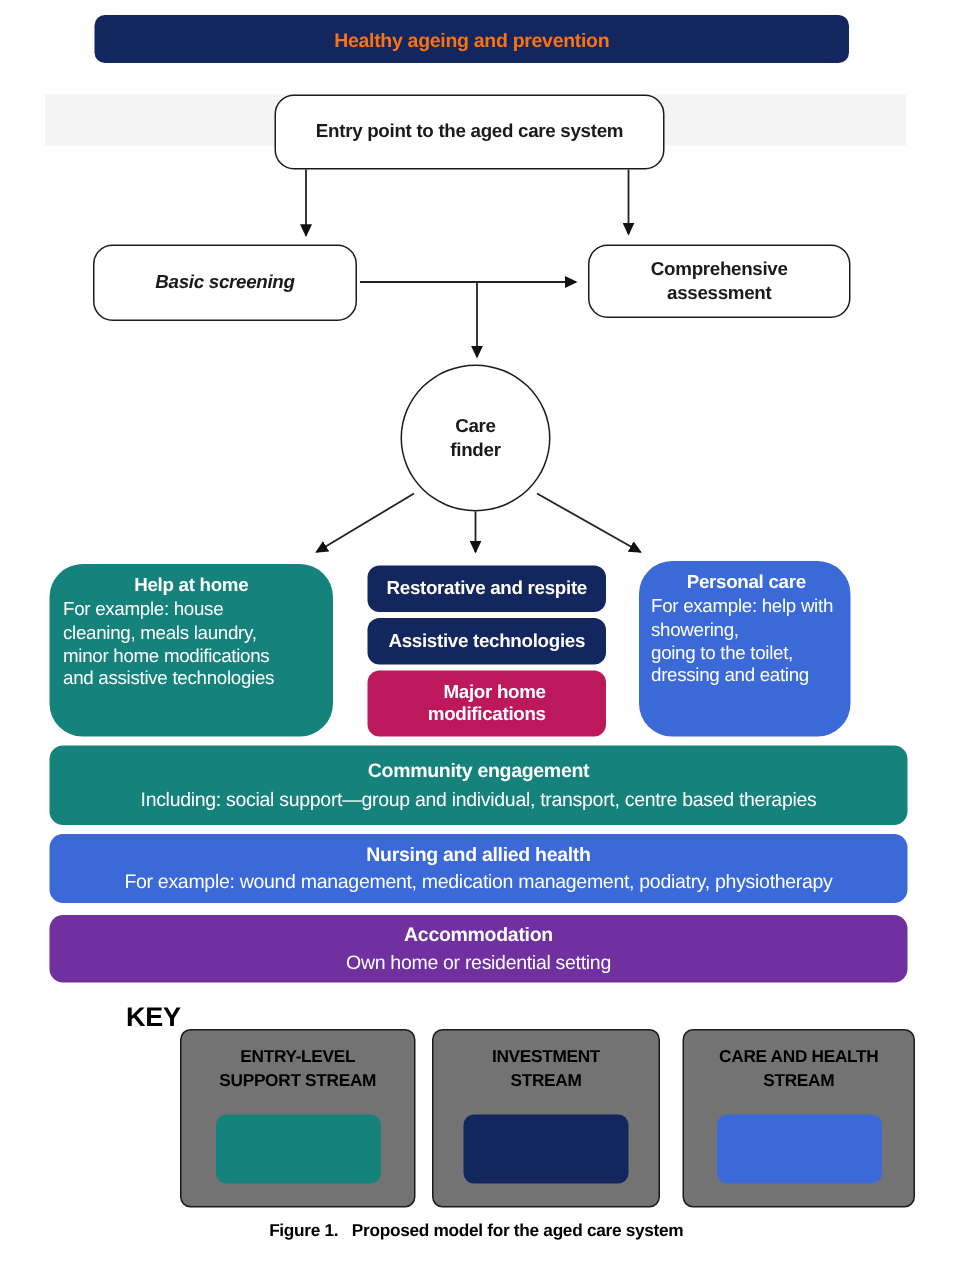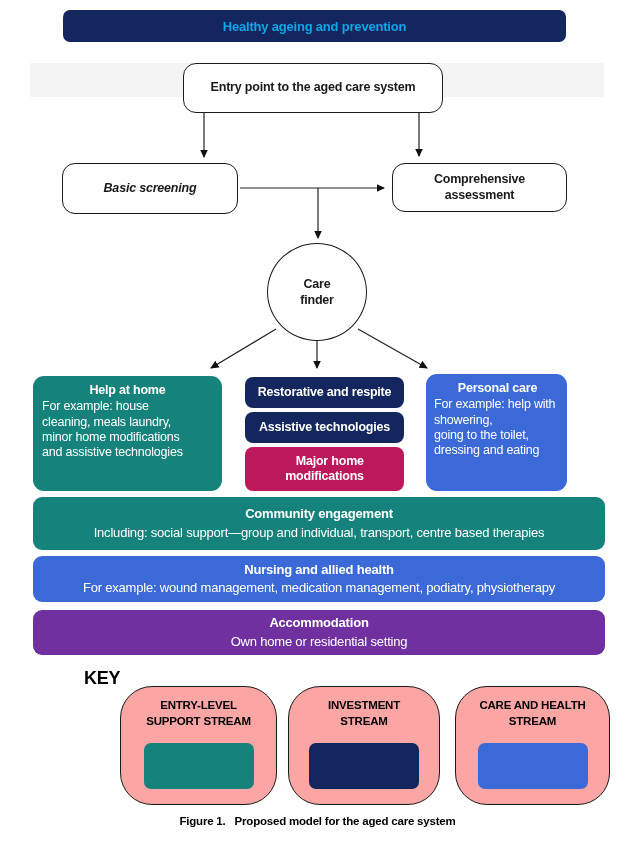--- a/index.html
+++ b/index.html
@@ -4,50 +4,50 @@
 <style>
   html,body{margin:0;padding:0;background:#ffffff;}
   .page{
     position:relative;width:635px;height:841px;background:#ffffff;overflow:hidden;
     font-family:"Liberation Sans", sans-serif;color:#1a1a1a;letter-spacing:-0.2px;
   }
   .abs{position:absolute;box-sizing:border-box;}
   .pre{white-space:pre-line;}
   .grayband{background:#f4f4f4;}
   .navy-bar{
-    border-radius:7px;color:#0ea5e9;font-weight:bold;font-size:13px;
+    border-radius:7px;color:#f97316;font-weight:bold;font-size:13px;
     display:flex;align-items:center;justify-content:center;text-align:center;
   }
   .white-box{
     background:#ffffff;border:1.6px solid #1b1b1b;border-radius:13px;
     display:flex;align-items:center;justify-content:center;text-align:center;
     font-weight:bold;font-size:12.5px;line-height:1.25;
   }
   .circle{
     background:#ffffff;border:1.6px solid #1b1b1b;border-radius:50%;
     display:flex;align-items:center;justify-content:center;text-align:center;
     font-weight:bold;font-size:12.5px;line-height:1.3;
   }
   .stream-box{
-    border-radius:11px;color:#ffffff;font-size:12.5px;line-height:1.22;
+    border-radius:22px;color:#ffffff;font-size:12.5px;line-height:1.22;
     padding:7px 9px 6px 9px;
   }
   .stream-box .title{font-weight:bold;text-align:center;margin-bottom:1px;}
   .invest-box{
     border-radius:8px;color:#ffffff;font-weight:bold;font-size:12.5px;line-height:1.2;
     display:flex;align-items:center;justify-content:center;text-align:right;
   }
   .band{
     border-radius:9px;color:#ffffff;font-size:13px;line-height:1.42;
     display:flex;flex-direction:column;align-items:center;justify-content:center;text-align:center;
   }
   .band .title{font-weight:bold;}
   .key-heading{font-size:18px;font-weight:bold;color:#000000;}
   .key-box{
-    background:#fca5a5;border:1.6px solid #1b1b1b;border-radius:32px;
+    background:#737373;border:1.6px solid #1b1b1b;border-radius:7px;
   }
   .key-label{
     position:absolute;top:11px;left:0;right:0;text-align:center;
     font-weight:bold;font-size:11.5px;line-height:1.35;color:#000000;
   }
   .key-swatch{
     position:absolute;bottom:15px;left:50%;transform:translateX(-50%);
     width:110px;height:46px;border-radius:7px;
   }
   .caption{

